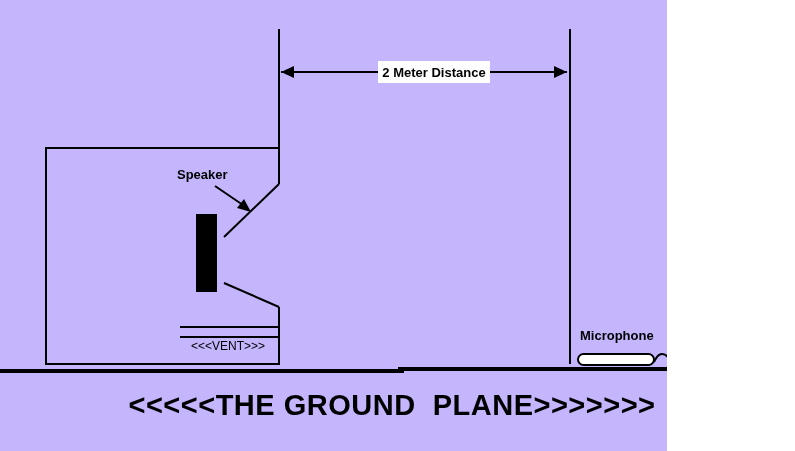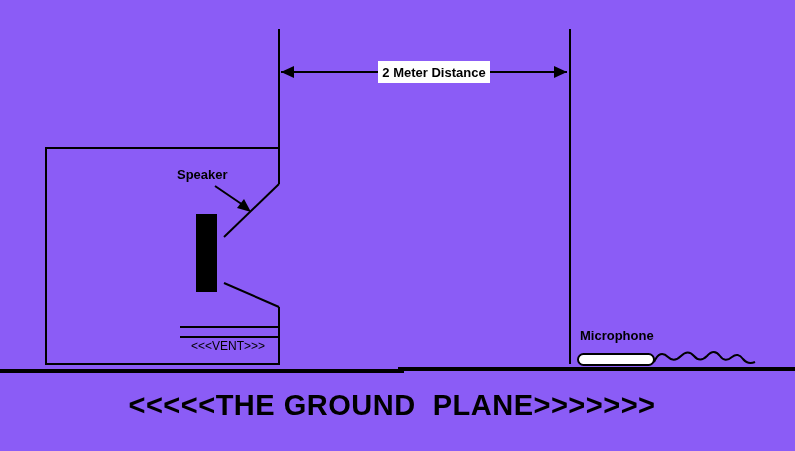--- a/index.html
+++ b/index.html
@@ -2,23 +2,23 @@
 <html><head>
 <meta charset="utf-8">
 <style>
   html, body {
     margin: 0;
     padding: 0;
     background: #ffffff;
   }
   .canvas {
     position: relative;
-    width: 795px;
+    width: 667px;
     height: 451px;
-    background: #8b5cf6;
+    background: #c4b5fd;
     overflow: hidden;
   }
   svg {
     position: absolute;
     top: 0;
     left: 0;
   }
   svg text {
     font-family: "Liberation Sans", sans-serif;
     fill: #000000;

